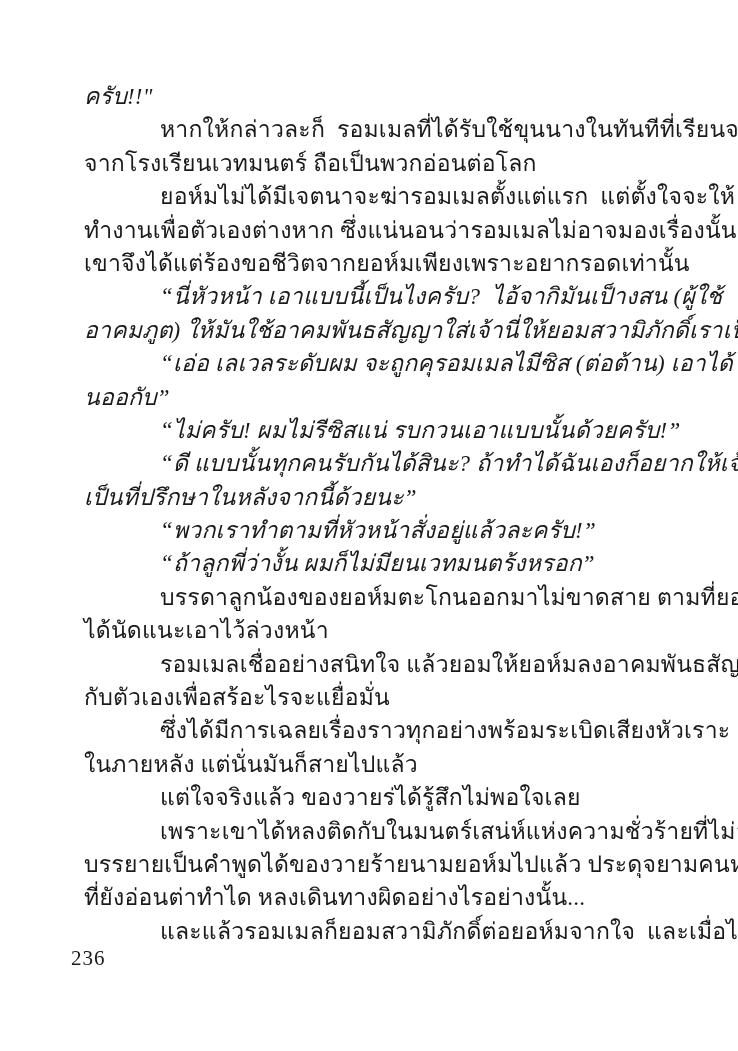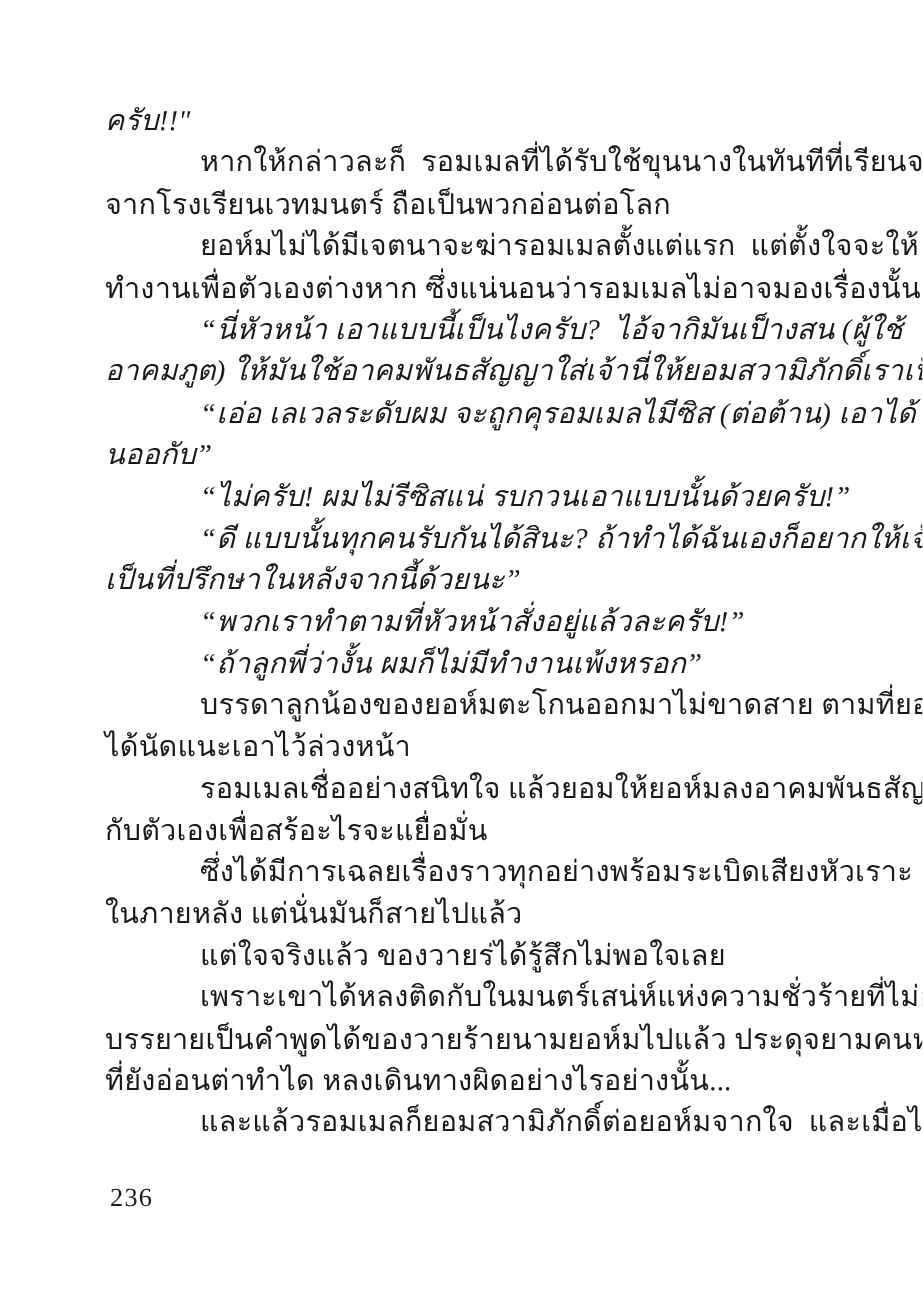--- a/index.html
+++ b/index.html
@@ -31,46 +31,47 @@
     letter-spacing: 0.2px;
   }
   .line.indent {
     padding-left: 76px;
   }
   .line.italic {
     font-style: italic;
   }
   .page-number {
     position: absolute;
-    left: 88px;
+    left: 71px;
     top: 946px;
     font-size: 21px;
     color: #1a1a1a;
     letter-spacing: 1px;
   }
 </style>
 </head>
 <body>
 
 <div class="page">
   <div class="text-body">
       <div class="line italic">ครับ!!"</div>
       <div class="line indent">หากให้กล่าวละก็  รอมเมลที่ได้รับใช้ขุนนางในทันทีที่เรียนจบ</div>
       <div class="line">จากโรงเรียนเวทมนตร์ ถือเป็นพวกอ่อนต่อโลก</div>
       <div class="line indent">ยอห์มไม่ได้มีเจตนาจะฆ่ารอมเมลตั้งแต่แรก  แต่ตั้งใจจะให้</div>
       <div class="line">ทำงานเพื่อตัวเองต่างหาก ซึ่งแน่นอนว่ารอมเมลไม่อาจมองเรื่องนั้นออก</div>
+      <div class="line">เขาจึงได้แต่ร้องขอชีวิตจากยอห์มเพียงเพราะอยากรอดเท่านั้น</div>
       <div class="line indent italic">“นี่หัวหน้า เอาแบบนี้เป็นไงครับ?  ไอ้จากิมันเป็างสน (ผู้ใช้</div>
       <div class="line italic">อาคมภูต) ให้มันใช้อาคมพันธสัญญาใส่เจ้านี่ให้ยอมสวามิภักดิ์เราเป็นไง?”</div>
       <div class="line indent italic">“เอ่อ เลเวลระดับผม จะถูกคุรอมเมลไมีซิส (ต่อต้าน) เอาได้</div>
       <div class="line italic">นออกับ”</div>
       <div class="line indent italic">“ไม่ครับ! ผมไม่รีซิสแน่ รบกวนเอาแบบนั้นด้วยครับ!”</div>
       <div class="line indent italic">“ดี แบบนั้นทุกคนรับกันได้สินะ? ถ้าทำได้ฉันเองก็อยากให้เจ้านี่</div>
       <div class="line italic">เป็นที่ปรึกษาในหลังจากนี้ด้วยนะ”</div>
       <div class="line indent italic">“พวกเราทำตามที่หัวหน้าสั่งอยู่แล้วละครับ!”</div>
-      <div class="line indent italic">“ถ้าลูกพี่ว่างั้น ผมก็ไม่มีทำงานเพ้งหรอก”</div>
+      <div class="line indent italic">“ถ้าลูกพี่ว่างั้น ผมก็ไม่มียนเวทมนตร้งหรอก”</div>
       <div class="line indent">บรรดาลูกน้องของยอห์มตะโกนออกมาไม่ขาดสาย ตามที่ยอห์ม</div>
       <div class="line">ได้นัดแนะเอาไว้ล่วงหน้า</div>
       <div class="line indent">รอมเมลเชื่ออย่างสนิทใจ แล้วยอมให้ยอห์มลงอาคมพันธสัญญา</div>
       <div class="line">กับตัวเองเพื่อสร้อะไรจะแยื่อมั่น</div>
       <div class="line indent">ซึ่งได้มีการเฉลยเรื่องราวทุกอย่างพร้อมระเบิดเสียงหัวเราะ</div>
       <div class="line">ในภายหลัง แต่นั่นมันก็สายไปแล้ว</div>
       <div class="line indent">แต่ใจจริงแล้ว ของวายร่ได้รู้สึกไม่พอใจเลย</div>
       <div class="line indent">เพราะเขาได้หลงติดกับในมนตร์เสน่ห์แห่งความชั่วร้ายที่ไม่อาจ</div>
       <div class="line">บรรยายเป็นคำพูดได้ของวายร้ายนามยอห์มไปแล้ว ประดุจยามคนหนุ่มสาว</div>
       <div class="line">ที่ยังอ่อนต่าทำได หลงเดินทางผิดอย่างไรอย่างนั้น...</div>

